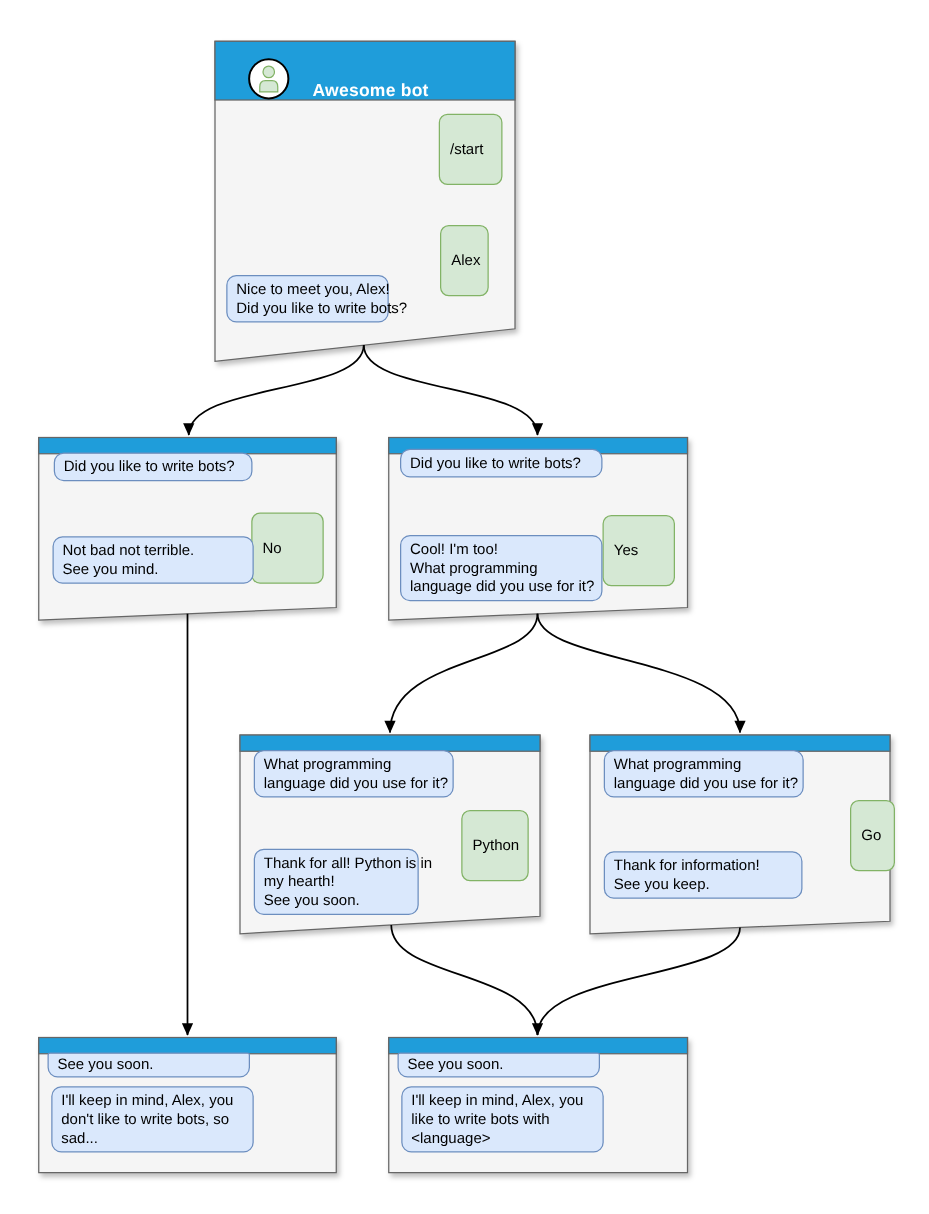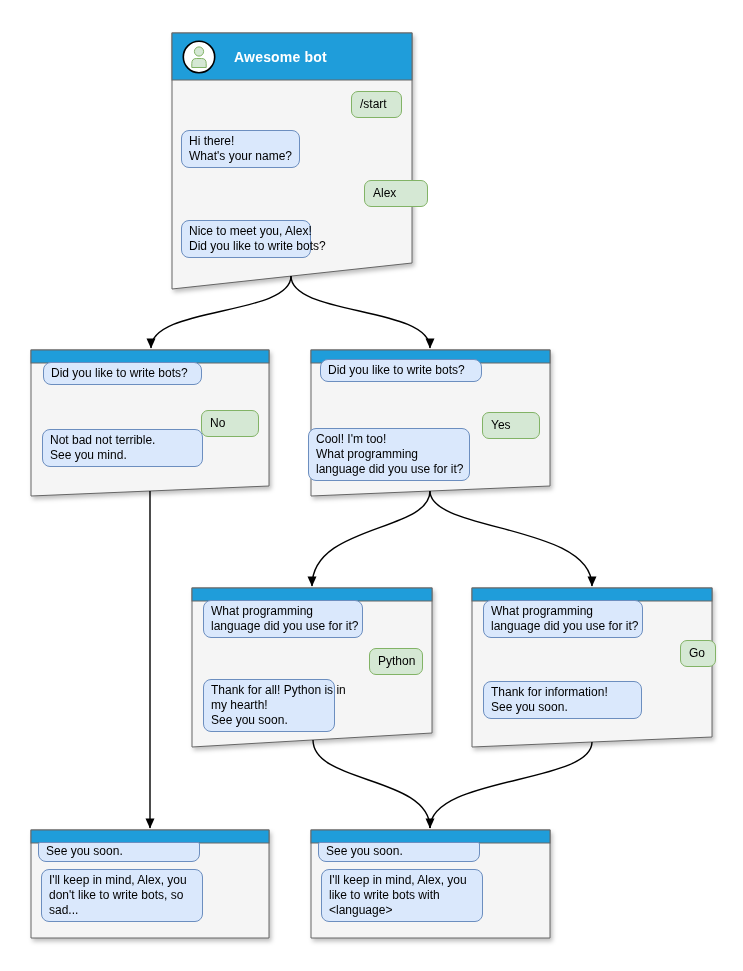--- a/index.html
+++ b/index.html
@@ -24,25 +24,25 @@
   .win{fill:var(--window-bg);stroke:var(--window-border);stroke-width:1;
        filter:drop-shadow(2px 3px 2px rgba(0,0,0,0.25));}
   .hdr-rect{fill:var(--header-blue);stroke:var(--window-border);stroke-width:1;}
   .edge{fill:none;stroke:var(--arrow-color);stroke-width:1.4;}
   .bubble{
     position:absolute;box-sizing:border-box;white-space:pre;
     font-size:12px;line-height:15px;color:var(--text-color);
     border-radius:8px;display:flex;align-items:center;
   }
   .bot-b{background:var(--bot-bubble-bg);border:1px solid var(--bot-bubble-border);padding:3px 7px;}
-  .user-b{background:var(--user-bubble-bg);border:1px solid var(--user-bubble-border);padding:5px 8px;border-radius:7px;text-align:right;}
+  .user-b{background:var(--user-bubble-bg);border:1px solid var(--user-bubble-border);padding:20px 8px;border-radius:7px;text-align:right;}
   .clipped{border-top-left-radius:2px;border-top-right-radius:2px;padding-top:1px;padding-bottom:2px;}
   .main-header{
     position:absolute;left:172px;top:33px;width:240px;height:47px;
-    display:flex;align-items:center;box-sizing:border-box;padding-left:10px;
+    display:flex;align-items:flex-end;box-sizing:border-box;padding-left:26px;
   }
   .main-header .title{color:var(--title-color);font-weight:bold;font-size:14px;margin-left:18px;letter-spacing:.2px;}
   .avatar-circle{fill:#ffffff;stroke:#000000;stroke-width:1.6;}
   .avatar-person{fill:var(--user-bubble-bg);stroke:var(--user-bubble-border);stroke-width:1;}
 </style>
 </head>
 <body>
 
 <div class="canvas">
 
@@ -86,49 +86,47 @@
   <div class="main-header">
     <svg width="34" height="34" viewBox="0 0 34 34">
       <circle class="avatar-circle" cx="17" cy="17" r="15.7"></circle>
       <circle class="avatar-person" cx="17" cy="11.5" r="4.6"></circle>
       <path class="avatar-person" d="M9.8 27.5 L9.8 23.5 Q9.8 18.5 14.3 18.5 L19.7 18.5 Q24.2 18.5 24.2 23.5 L24.2 27.5 Z"></path>
     </svg>
     <span class="title">Awesome bot</span>
   </div>
 
   <div class="bubble user-b" style="left:351px;top:91px;width:51px">/start</div>
-  <div class="bubble bot-b" style="left:181px;top:130px;width:119px">Hi there!
-What's your name?</div>
-  <div class="bubble user-b" style="left:364px;top:180px;width:64px">Alex</div>
+  <div class="bubble user-b" style="left:352px;top:180px;width:39px">Alex</div>
   <div class="bubble bot-b" style="left:181px;top:220px;width:130px">Nice to meet you, Alex!
 Did you like to write bots?</div>
 
   <div class="bubble bot-b" style="left:43px;top:362px;width:159px">Did you like to write bots?</div>
   <div class="bubble user-b" style="left:201px;top:410px;width:58px">No</div>
   <div class="bubble bot-b" style="left:42px;top:429px;width:161px">Not bad not terrible.
 See you mind.</div>
 
   <div class="bubble bot-b" style="left:320px;top:359px;width:162px">Did you like to write bots?</div>
   <div class="bubble user-b" style="left:482px;top:412px;width:58px">Yes</div>
-  <div class="bubble bot-b" style="left:308px;top:428px;width:162px">Cool! I'm too!
+  <div class="bubble bot-b" style="left:320px;top:428px;width:162px">Cool! I'm too!
 What programming
 language did you use for it?</div>
 
   <div class="bubble bot-b" style="left:203px;top:600px;width:160px">What programming
 language did you use for it?</div>
   <div class="bubble user-b" style="left:369px;top:648px;width:54px">Python</div>
   <div class="bubble bot-b" style="left:203px;top:679px;width:132px">Thank for all! Python is in
 my hearth!
 See you soon.</div>
 
   <div class="bubble bot-b" style="left:483px;top:600px;width:160px">What programming
 language did you use for it?</div>
   <div class="bubble user-b" style="left:680px;top:640px;width:36px">Go</div>
   <div class="bubble bot-b" style="left:483px;top:681px;width:159px">Thank for information!
-See you soon.</div>
+See you keep.</div>
 
   <div class="bubble bot-b clipped" style="left:38px;top:842px;width:162px">See you soon.</div>
   <div class="bubble bot-b" style="left:41px;top:869px;width:162px">I'll keep in mind, Alex, you
 don't like to write bots, so
 sad...</div>
 
   <div class="bubble bot-b clipped" style="left:318px;top:842px;width:162px">See you soon.</div>
   <div class="bubble bot-b" style="left:321px;top:869px;width:162px">I'll keep in mind, Alex, you
 like to write bots with
 &lt;language&gt;</div>

